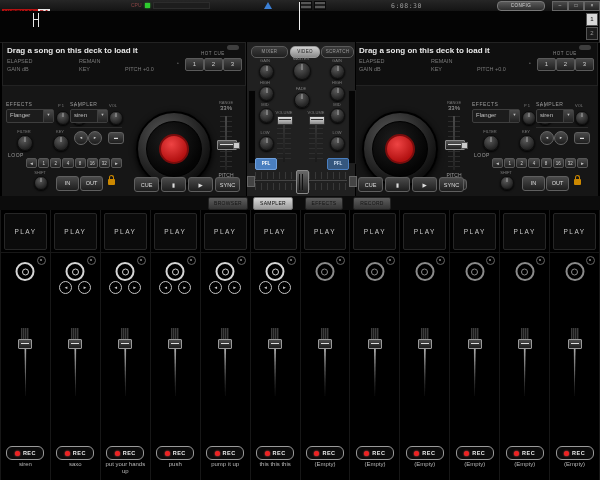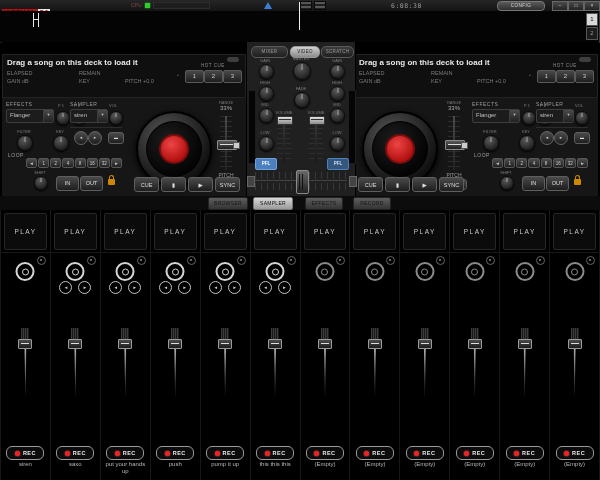--- a/index.html
+++ b/index.html
@@ -19,21 +19,21 @@
   .winb{background:linear-gradient(#4a4a4a,#242424);border:1px solid #666;color:#ccc;font-size:5px;text-align:center;line-height:7px;}
   
   #rhythm{position:absolute;left:0;top:11px;width:599px;height:31px;background:#040404;border-bottom:1px solid #1e1e1e;border-right:1px solid #3a3a3a;}
   .wfm{position:absolute;width:1px;background:#e8e8e8;}
   .deckno{position:absolute;width:10px;height:11px;font-size:6px;text-align:center;line-height:11px;border:1px solid #555;}
   .deckno.on{background:#d8d8d8;color:#111;}
   .deckno.off{background:#1c1c1c;color:#999;}
   
   .deck{position:absolute;top:42px;width:244px;height:154px;background:linear-gradient(#000 0,#000 12px,#161616 12px);}
   #deck1{left:2px;} #deck2{left:354px;}
-  .info{position:absolute;left:0;top:12px;width:242px;height:42px;background:#0f0f0f;border:1px solid #222;}
+  .info{position:absolute;left:0;top:0;width:242px;height:42px;background:#0f0f0f;border:1px solid #222;}
   .droptext{position:absolute;left:4px;top:3px;color:#e8e8e8;font-weight:bold;font-size:8px;}
   .ilab{position:absolute;color:#7a7a7a;font-size:5.5px;}
   .hclab{position:absolute;color:#8a8a8a;font-size:4.5px;letter-spacing:.5px;}
   .hcb{position:absolute;width:17px;height:11px;background:linear-gradient(#484848,#1f1f1f);border:1px solid #5a5a5a;border-radius:2px;color:#ccc;font-size:6px;text-align:center;line-height:11px;}
   .pill{position:absolute;background:#3e3e3e;border-radius:3px;}
   .dot{position:absolute;color:#666;font-size:5px;}
   
   .fxp{position:absolute;top:58px;width:128px;height:50px;}
   .lpp{position:absolute;top:108px;width:128px;height:46px;}
   .slab{position:absolute;color:#9a9a9a;font-size:5px;letter-spacing:.5px;}

